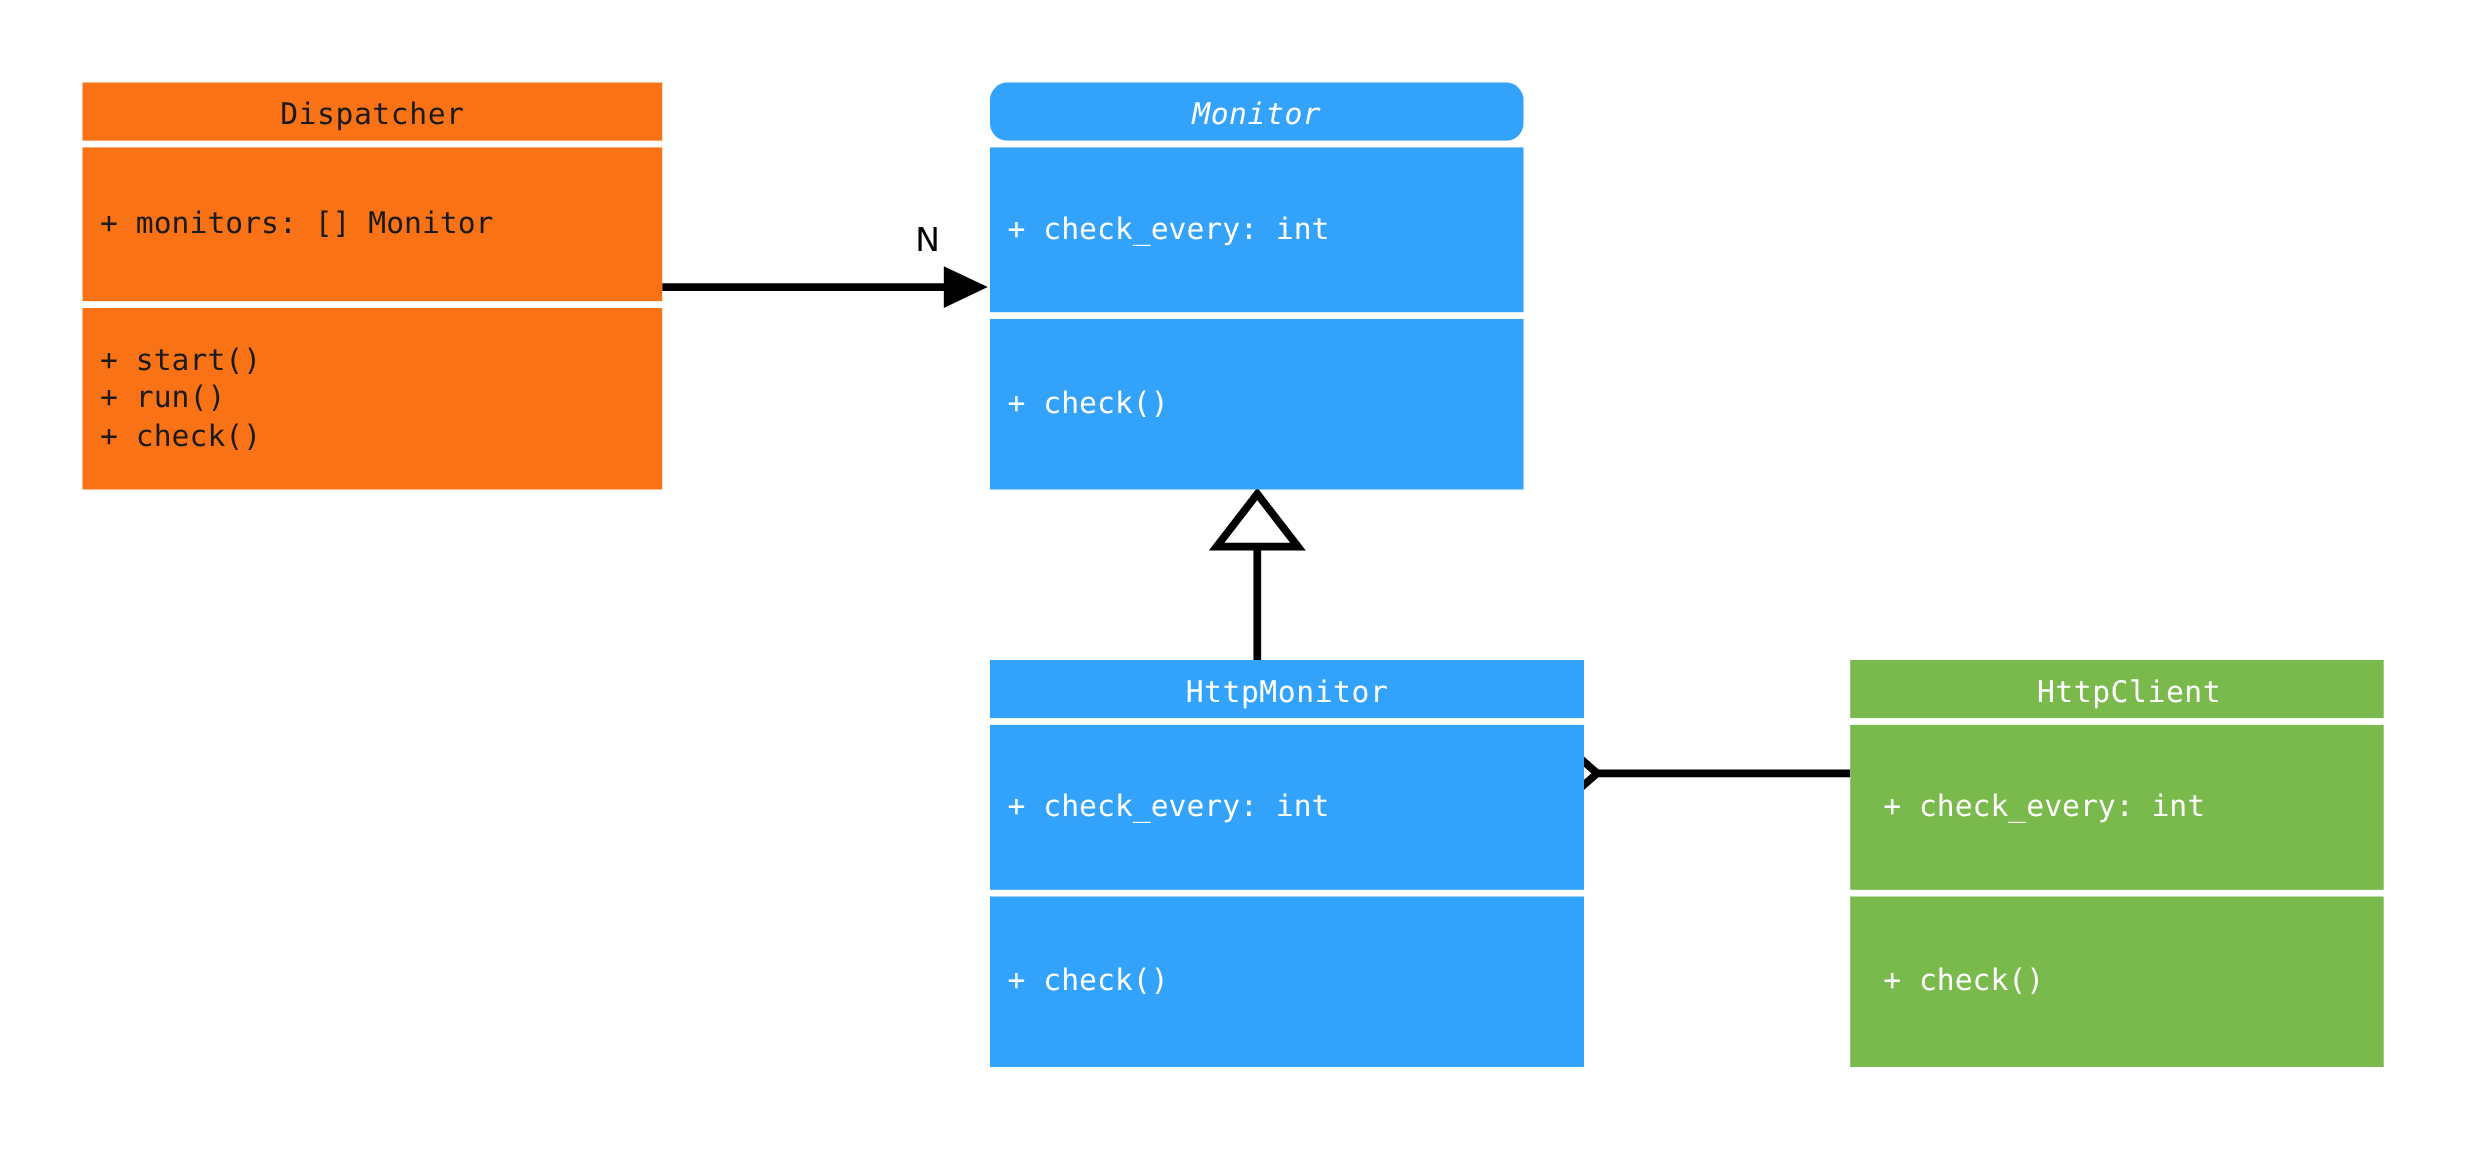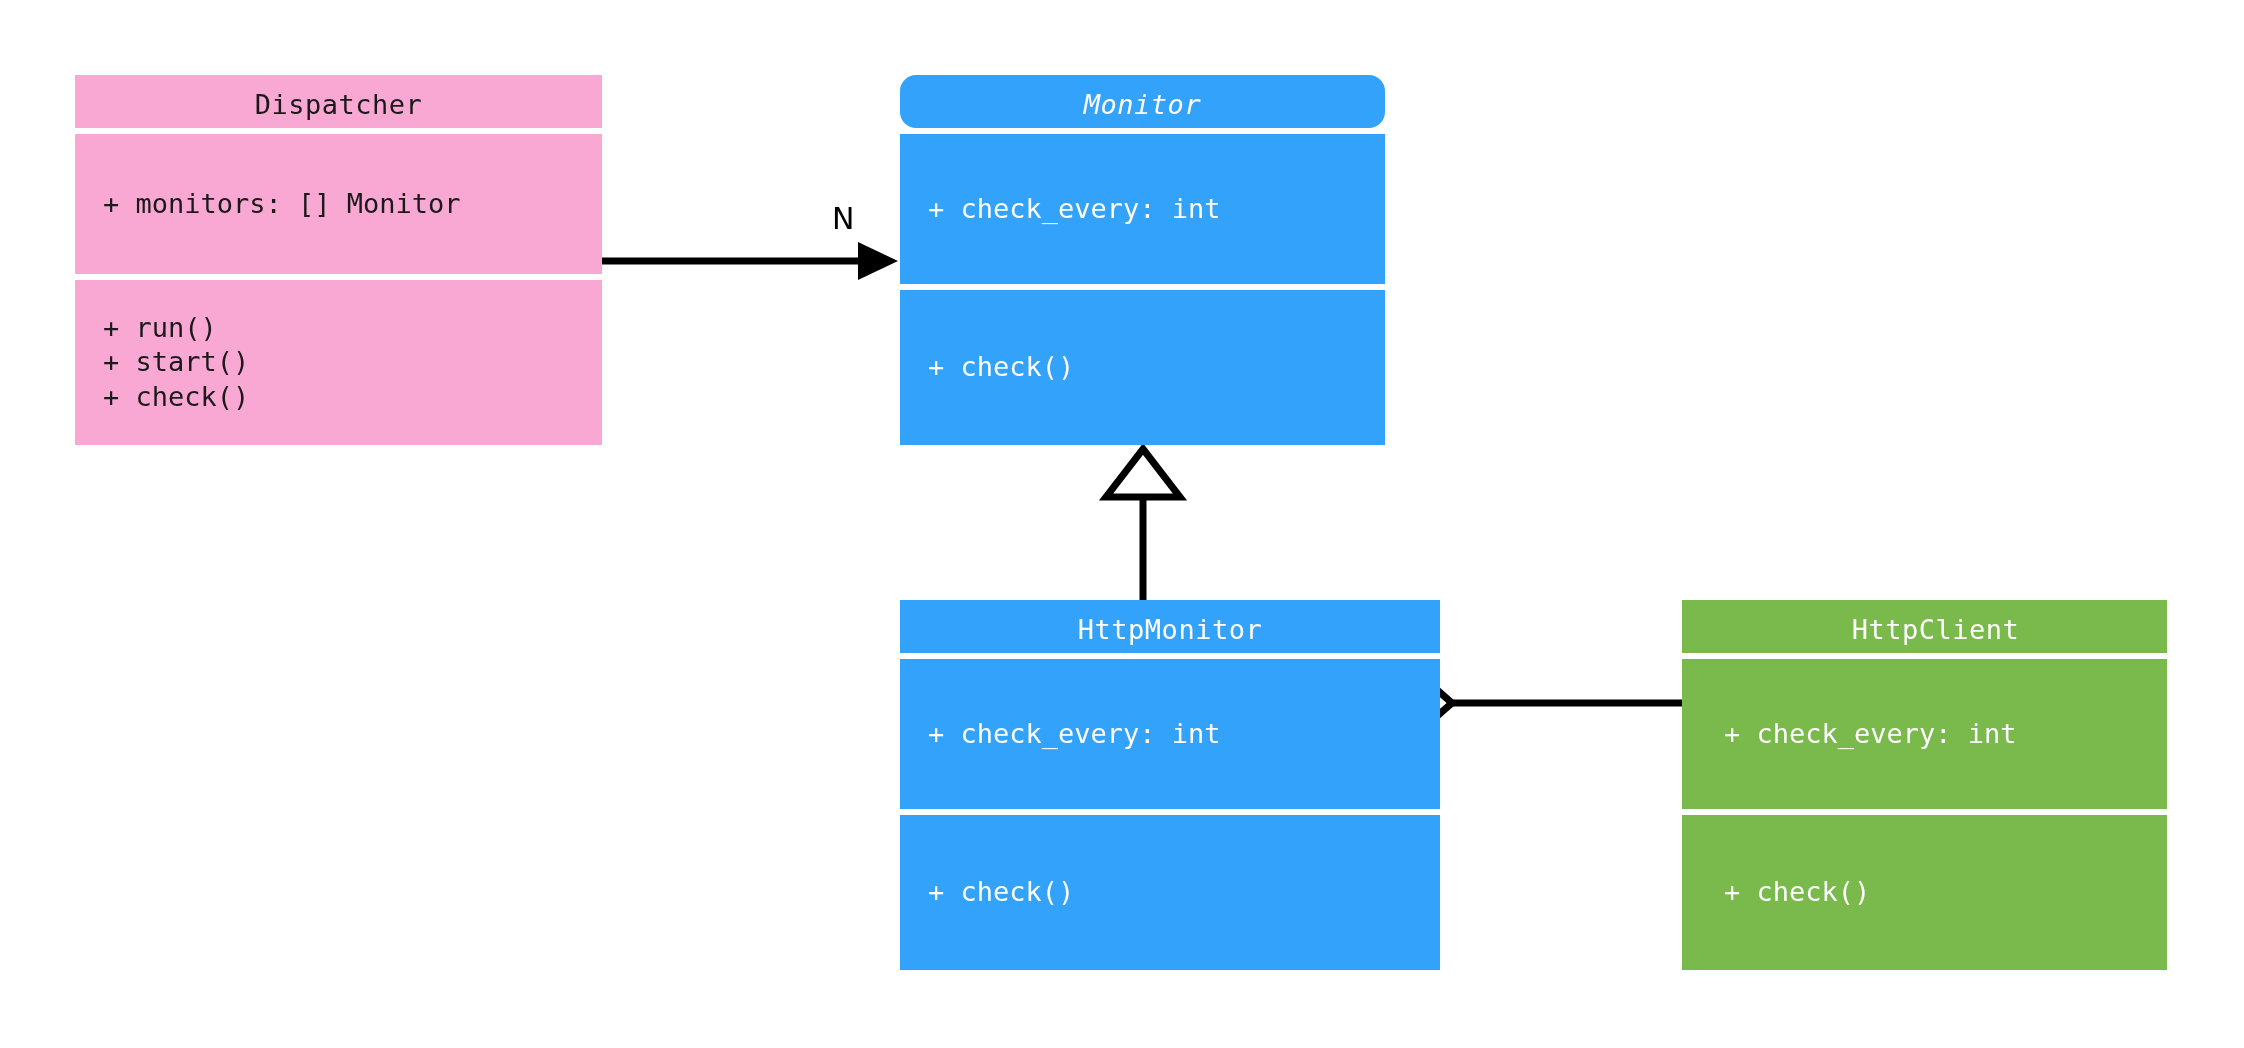--- a/index.html
+++ b/index.html
@@ -52,26 +52,25 @@
     line-height: 1.28;
     padding: 0 8px 0 16px;
     display: flex;
     flex-direction: column;
     justify-content: center;
     overflow: hidden;
     white-space: pre;
   }
   .uml-member {
     white-space: pre;
-    margin-left: 12px;
   }
   
   .theme-yellow .uml-title,
   .theme-yellow .uml-compartment {
-    background: #f9a8d4;
+    background: #f97316;
     color: #1a1a1a;
   }
   .theme-blue .uml-title,
   .theme-blue .uml-compartment {
     background: #33a2fa;
     color: #ffffff;
   }
   .theme-green .uml-title,
   .theme-green .uml-compartment {
     background: #7ab94b;
@@ -121,22 +120,22 @@
   <div class="edge-label" style="left:832px; top:204px;">N</div>
 
   <div class="uml-class theme-yellow" style="left:75px; top:75px; width:527px; height:370px;">
     <div class="uml-title" style="height:53px;">Dispatcher</div>
     <div class="uml-sep"></div>
     <div class="uml-compartment" style="height:140px;">
       <div class="uml-member">+ monitors: [] Monitor</div>
     </div>
     <div class="uml-sep"></div>
     <div class="uml-compartment" style="height:165px;">
+      <div class="uml-member">+ start()</div>
       <div class="uml-member">+ run()</div>
-      <div class="uml-member">+ start()</div>
       <div class="uml-member">+ check()</div>
     </div>
   </div>
 
   <div class="uml-class theme-blue" style="left:900px; top:75px; width:485px; height:370px;">
     <div class="uml-title abstract" style="height:53px;border-radius:16px;">Monitor</div>
     <div class="uml-sep"></div>
     <div class="uml-compartment" style="height:150px;">
       <div class="uml-member">+ check_every: int</div>
     </div>

